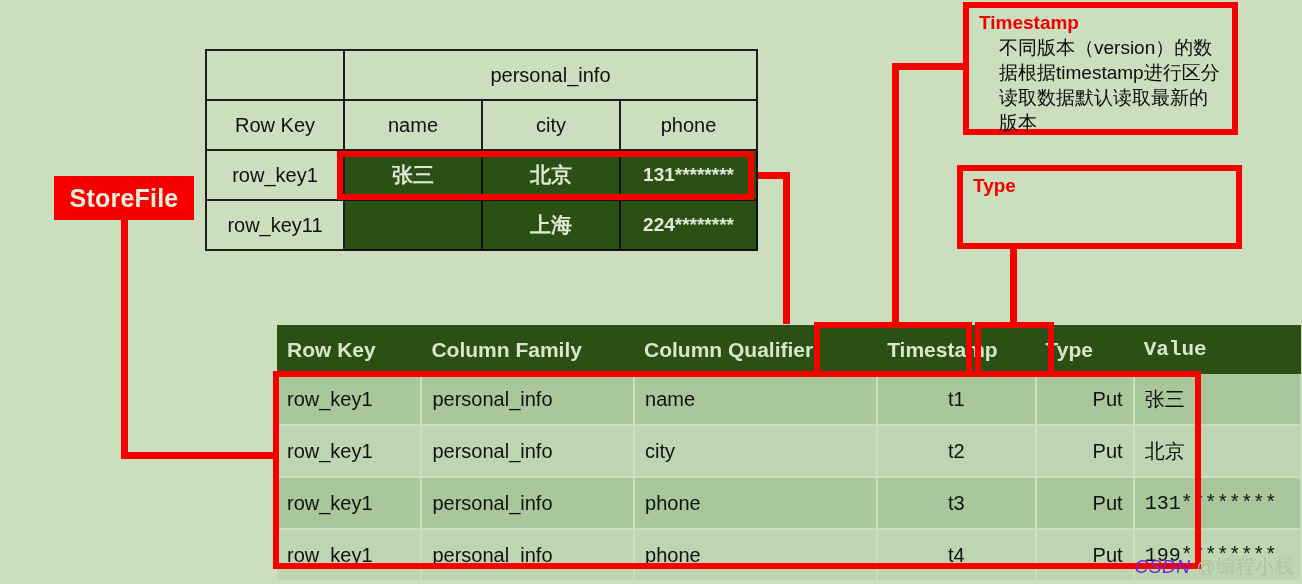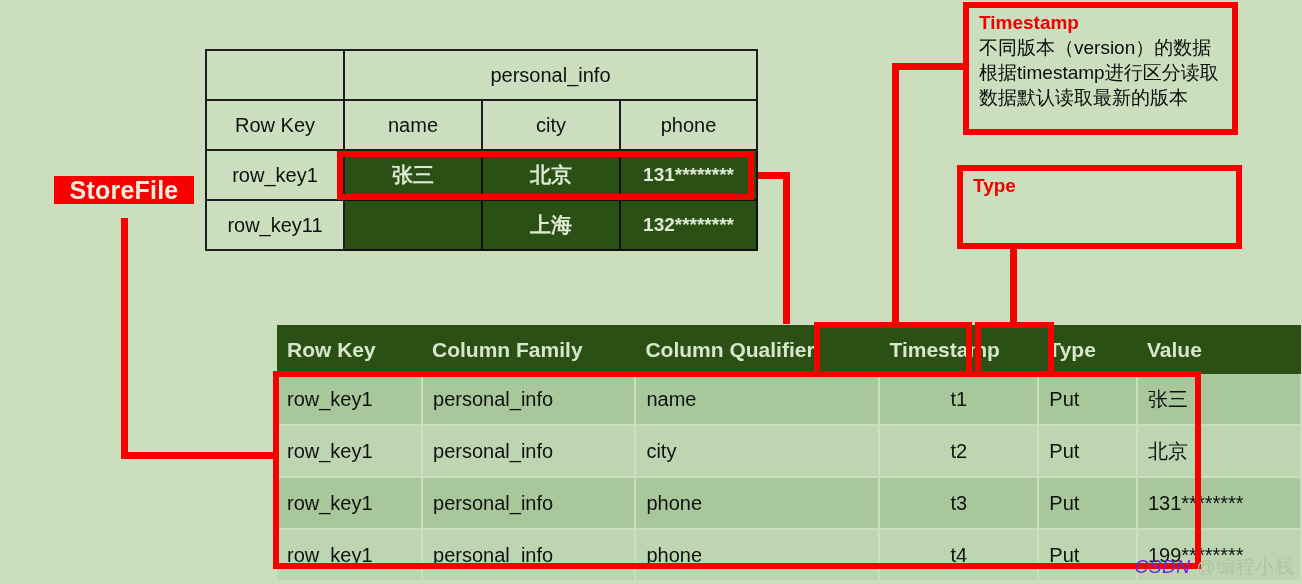--- a/index.html
+++ b/index.html
@@ -13,21 +13,21 @@
   #stage{position:absolute;left:0;top:0;width:1302px;height:584px;}
 
   
   .abs{position:absolute;}
 
   
   .rl{position:absolute;background:#f60000;}
 
   
   #storefile-box{
-    left:54px;top:176px;width:140px;height:28px;
+    left:54px;top:176px;width:140px;height:44px;
     background:#f80000;
     display:flex;align-items:center;justify-content:center;
   }
   #storefile-box span{
     color:#e7ecdd;font-weight:bold;font-size:25px;
     letter-spacing:.2px;
   }
 
   
   #top-table{
@@ -94,22 +94,22 @@
     border-right:2px solid #cbdebd;
     border-bottom:2px solid #cbdebd;
     white-space:nowrap;
   }
   #bottom-table tr.odd td{background:#a8c89c;}
   #bottom-table tr.even td{background:#bdd6b1;}
   .b-rk{width:128px;}
   .b-cf{width:196px;}
   .b-cq{width:228px;margin-top:39px;}
   .b-ts{width:140px;text-align:center;}
-  .b-ty{width:80px;}
-  .b-val{width:147px;}
+  .b-ty{width:80px;text-align:right;}
+  .b-val{width:147px;font-family:Liberation Mono, monospace;}
 
   
   #bottom-highlight{
     left:273px;top:371px;width:928px;height:198px;
     border:6px solid #f60000;
     box-sizing:border-box;
     pointer-events:none;
   }
   
   #ts-head-highlight{
@@ -130,21 +130,21 @@
     background:#cbdebd;
     border:6px solid #f60000;
     box-sizing:border-box;
     padding:4px 8px 6px 10px;
   }
   .callout .c-title{
     color:#f10000;font-weight:bold;font-size:19px;
     display:block;line-height:22px;margin-bottom:1px;
   }
   .callout .c-body{
-    color:#0d0d0d;font-size:19px;line-height:25px;display:block;
+    color:#0d0d0d;font-size:19px;line-height:25px;display:block;margin-left:20px;
   }
   #callout-timestamp{left:963px;top:2px;width:275px;height:133px;}
   #callout-type{left:957px;top:165px;width:285px;height:84px;}
 
   
   #watermark{
     position:absolute;right:8px;bottom:4px;
     color:#b0c3a2;font-size:19px;
     letter-spacing:.5px;
     user-select:none;
@@ -186,21 +186,21 @@
       <tr>
         <td class="c-rowkey">row_key1</td>
         <td class="datacell c-name">张三</td>
         <td class="datacell c-city">北京</td>
         <td class="datacell phone c-phone">131********</td>
       </tr>
       <tr>
         <td class="c-rowkey">row_key11</td>
         <td class="datacell c-name"></td>
         <td class="datacell c-city">上海</td>
-        <td class="datacell phone c-phone">132********</td>
+        <td class="datacell phone c-phone">224********</td>
       </tr>
     </tbody>
   </table>
   <div class="abs" id="top-highlight"></div>
 
   <table id="bottom-table">
     <thead>
       <tr>
         <th class="b-rk">Row Key</th>
         <th class="b-cf">Column Family</th>

